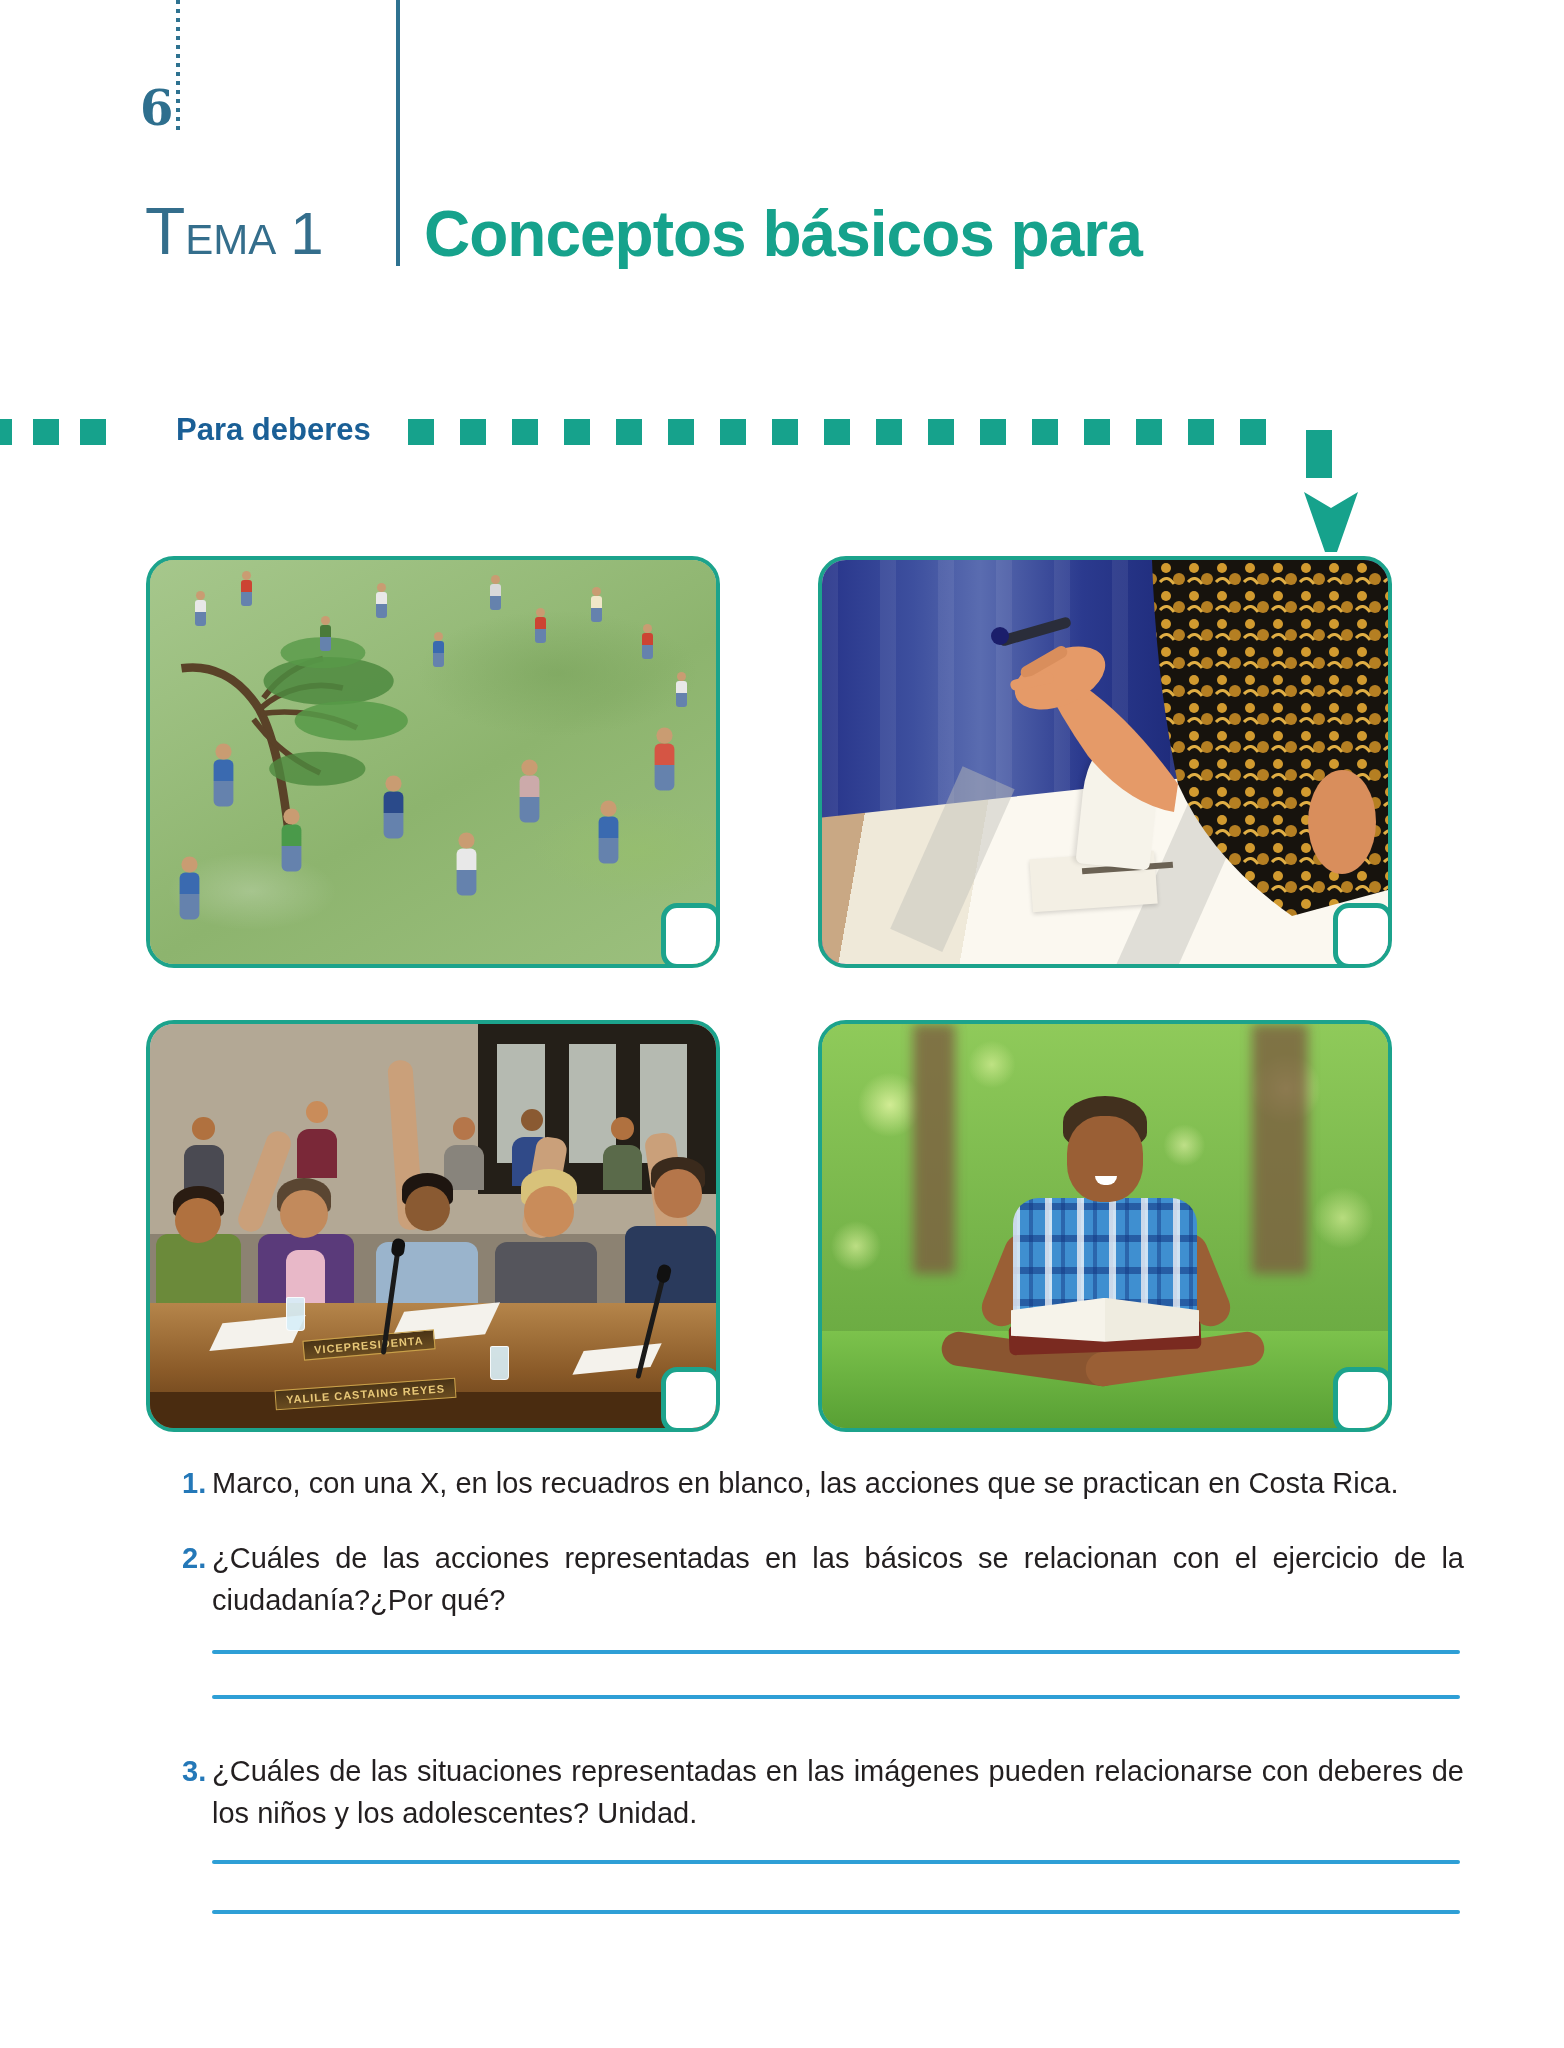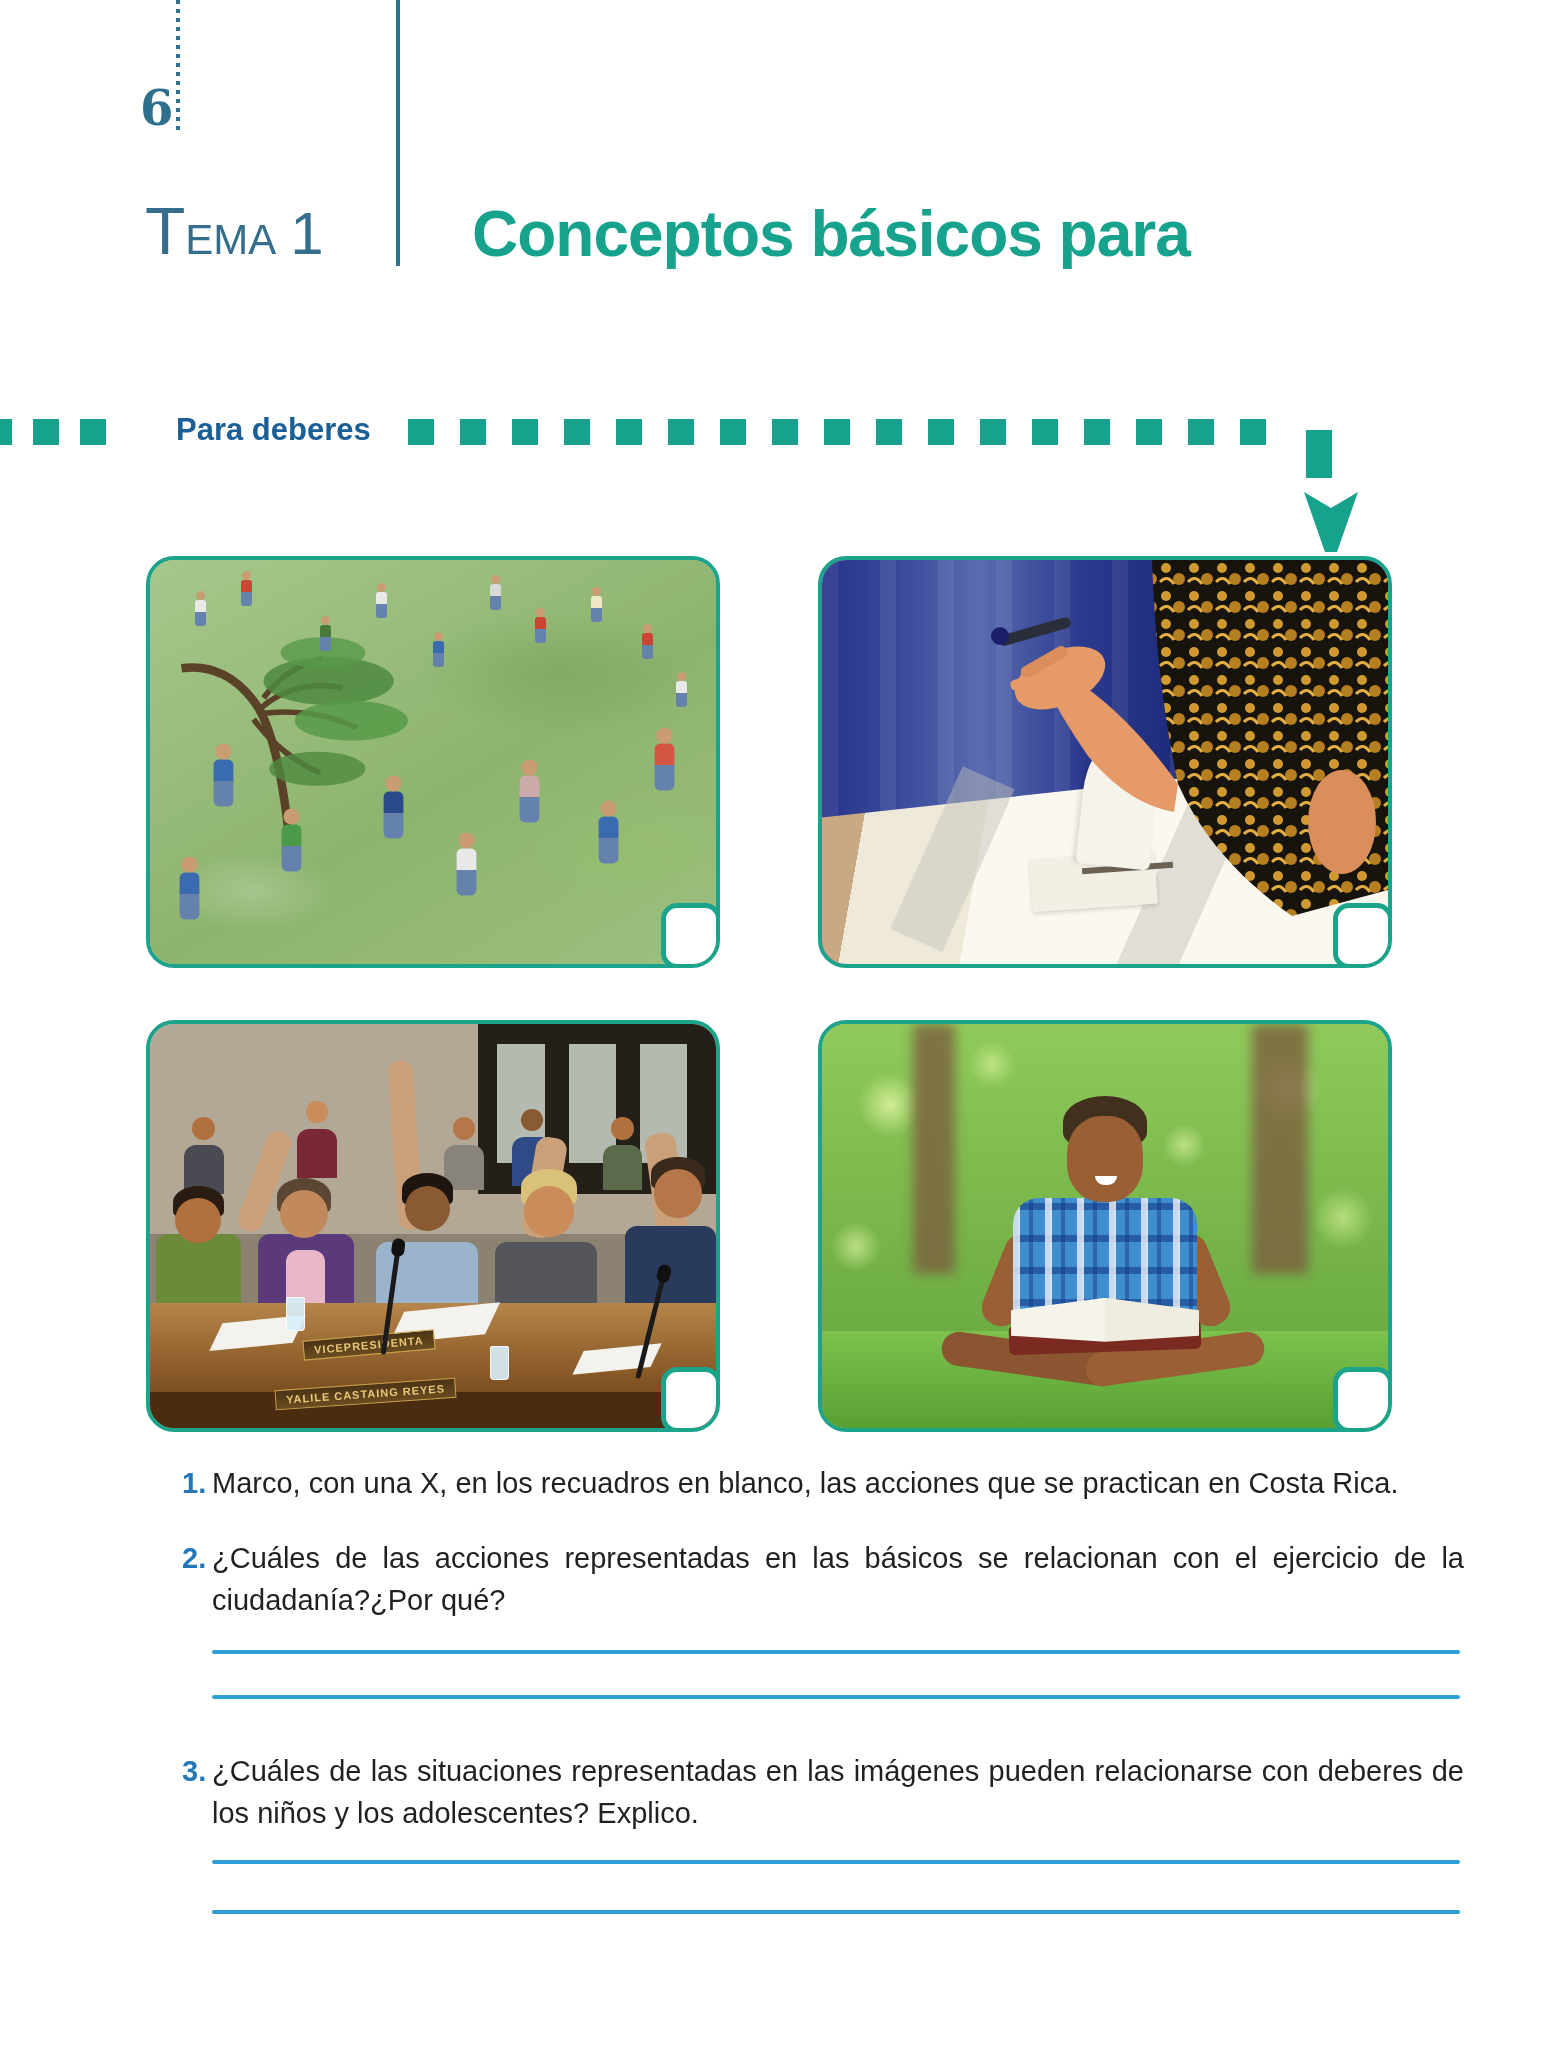--- a/index.html
+++ b/index.html
@@ -14,21 +14,21 @@
   .solid-vline{position:absolute;left:396px;top:0;width:4px;height:266px;background:#2e7290;}
 
   .kicker{position:absolute;left:145px;top:198px;color:#346e8c;white-space:nowrap;line-height:1;}
   .kicker b{font-weight:normal;}
   .kicker .kt{font-size:66px;}
   .kicker .kema{font-size:42px;}
   .kicker .knum{font-size:60px;margin-left:14px;}
 
   .title-line{position:absolute;color:#16a28c;font-weight:bold;font-size:64px;
     letter-spacing:-1px;line-height:1;white-space:nowrap;}
-  .title-line.l1{left:424px;top:202px;margin-left:48px;}
+  .title-line.l1{left:424px;top:202px;}
   .title-line.l2{left:145px;top:300px;}
   .dash-left{position:absolute;left:-14px;top:419px;width:121px;height:26px;
     background-image:repeating-linear-gradient(90deg,#16a28c 0 26px,transparent 26px 47px);}
   .section-label{position:absolute;left:176px;top:412px;font-size:31px;font-weight:bold;color:#1a5f96;}
   .dash-right{position:absolute;left:408px;top:419px;width:884px;height:26px;
     background-image:repeating-linear-gradient(90deg,#16a28c 0 26px,transparent 26px 52px);}
   .dash-corner{position:absolute;left:1306px;top:430px;width:26px;height:48px;background:#16a28c;}
   .arrow-down{position:absolute;left:1303px;top:492px;width:56px;height:62px;}
 
   .bullet-row{position:absolute;left:150px;top:484px;font-size:30px;}
@@ -314,19 +314,19 @@
 
   <div class="question" style="top:1537px;">
     <span class="qnum">2.</span>
     <span class="qtext">¿Cuáles de las acciones representadas en las básicos se relacionan con el ejercicio de la ciudadanía?¿Por qué?</span>
   </div>
   <div class="answer-line" style="top:1650px;"></div>
   <div class="answer-line" style="top:1695px;"></div>
 
   <div class="question" style="top:1750px;">
     <span class="qnum">3.</span>
-    <span class="qtext">¿Cuáles de las situaciones representadas en las imágenes pueden relacionarse con deberes de los niños y los adolescentes? Explico.</span>
+    <span class="qtext">¿Cuáles de las situaciones representadas en las imágenes pueden relacionarse con deberes de los niños y los adolescentes? Unidad.</span>
   </div>
   <div class="answer-line" style="top:1860px;"></div>
   <div class="answer-line" style="top:1910px;"></div>
 
 
 </div>
 
 </body></html>

